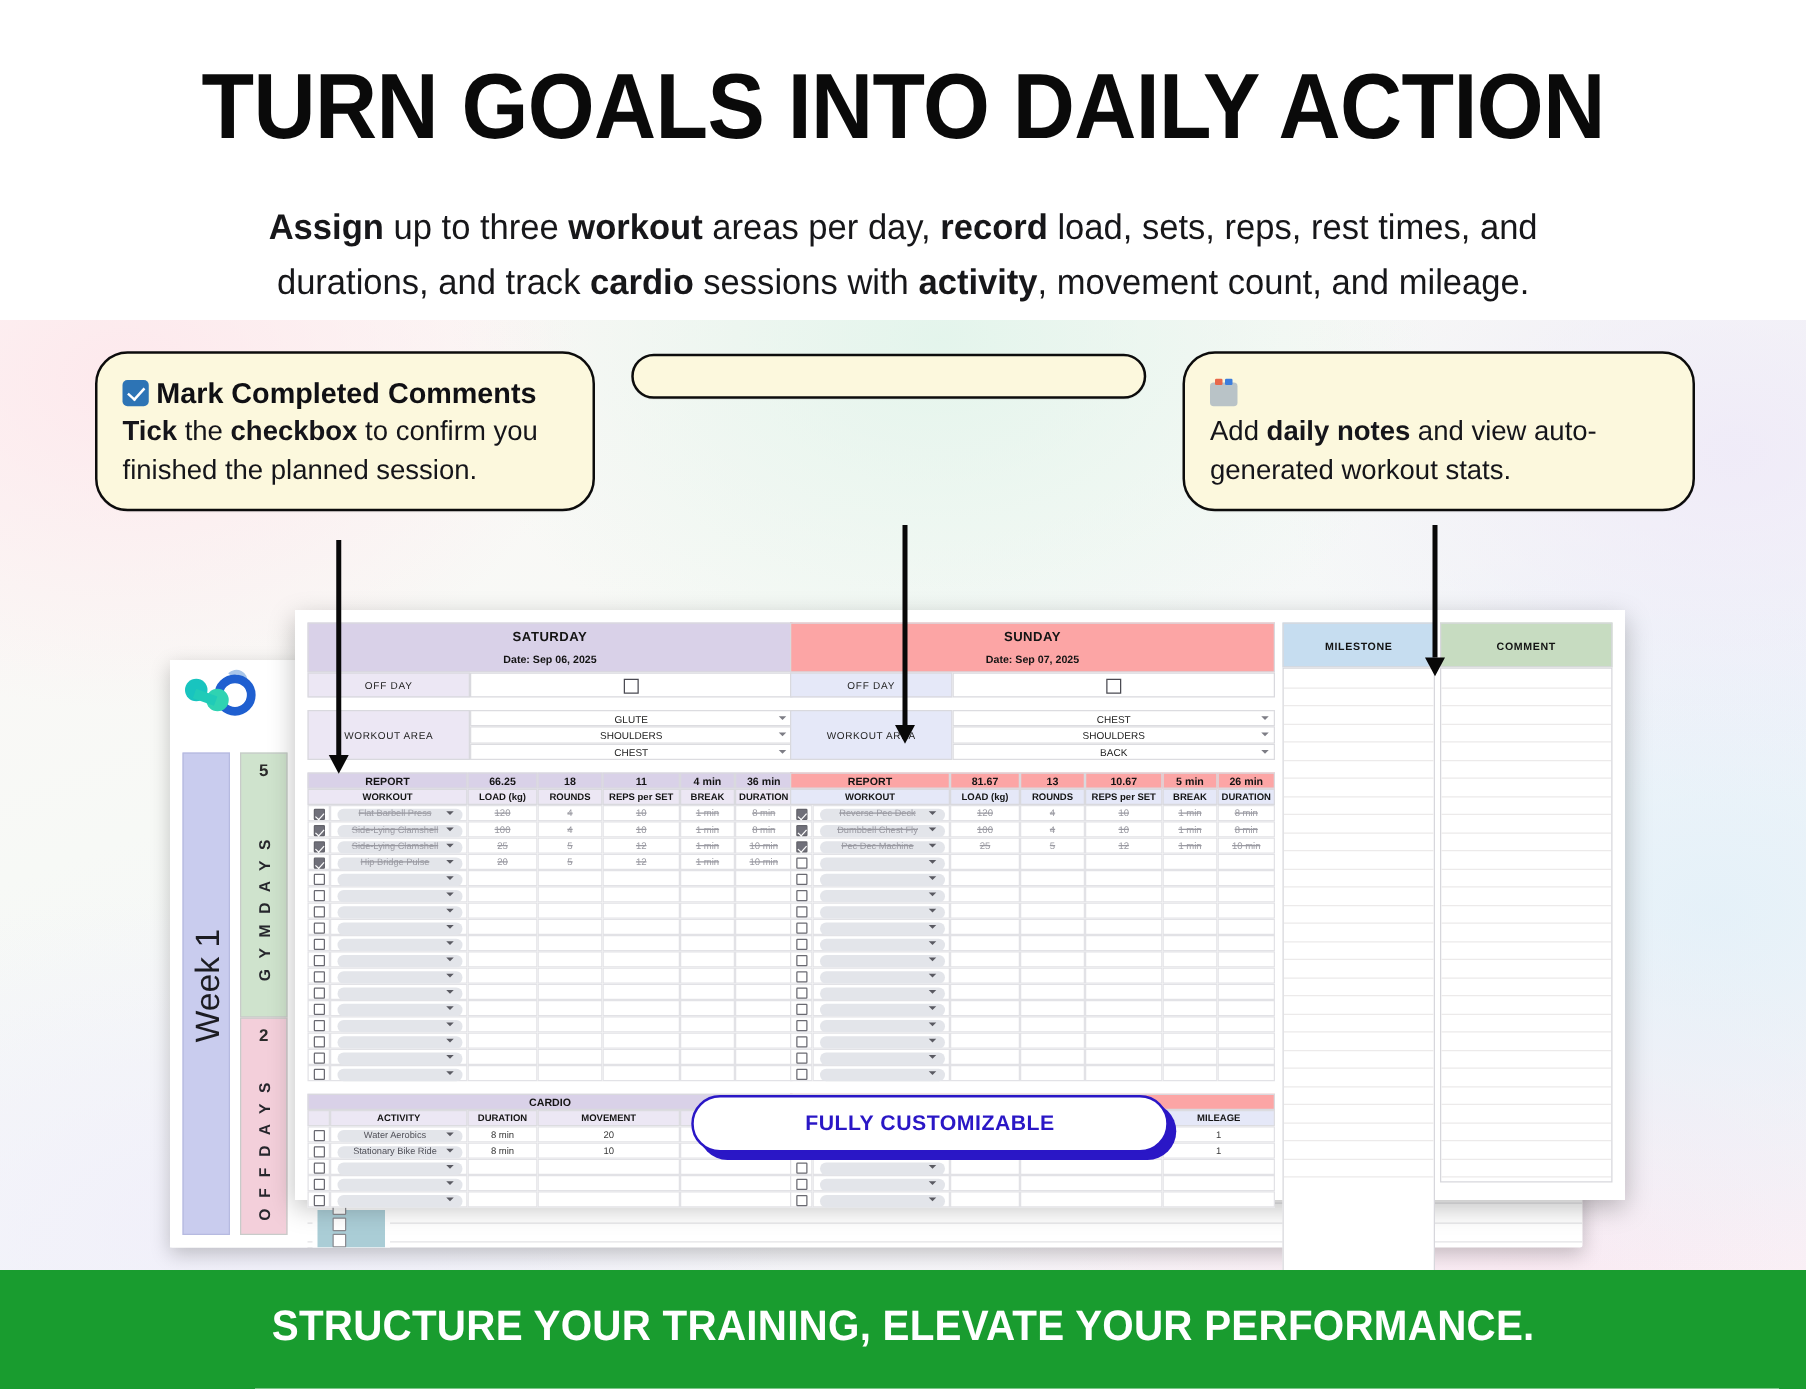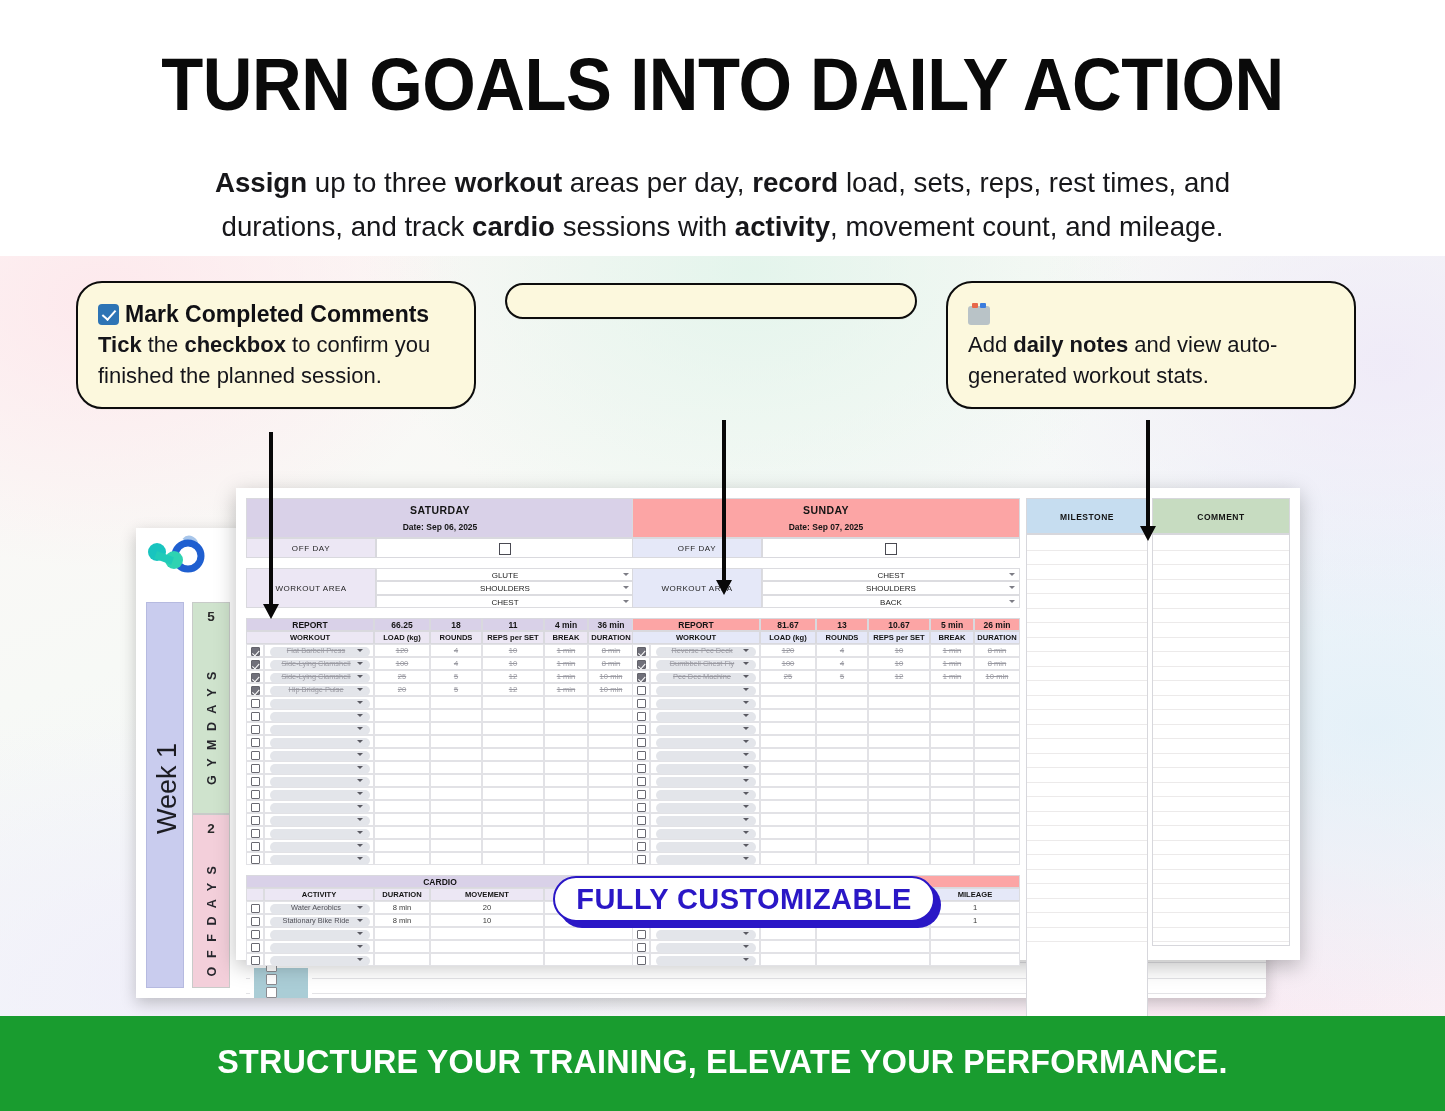--- a/index.html
+++ b/index.html
@@ -293,21 +293,21 @@
     position:absolute; left:553px; top:876px; width:388px; height:52px; z-index:45;
   }
   #fc-shadow {
     position:absolute; left:6px; top:6px; width:382px; height:46px;
     background:#2a17c6; border-radius:26px;
   }
   #fc-pill {
     position:absolute; left:0; top:0; width:382px; height:46px;
     background:#ffffff; border:2.6px solid #2a17c6; border-radius:26px;
     line-height:42px; text-align:center;
-    font-size:29px; font-weight:bold; letter-spacing:.4px; color:#2a17c6;
+    font-size:17px; font-weight:bold; letter-spacing:.4px; color:#2a17c6;
   }
 
   
   #footer {
     position:absolute; left:0; top:1016px; width:1445px; height:95px;
     background:#199c2f; z-index:30;
   }
   #footer .ftext {
     position:absolute; top:26px; left:0; width:100%; text-align:center;
     font-family:"Liberation Sans Narrow","Liberation Sans",sans-serif;

